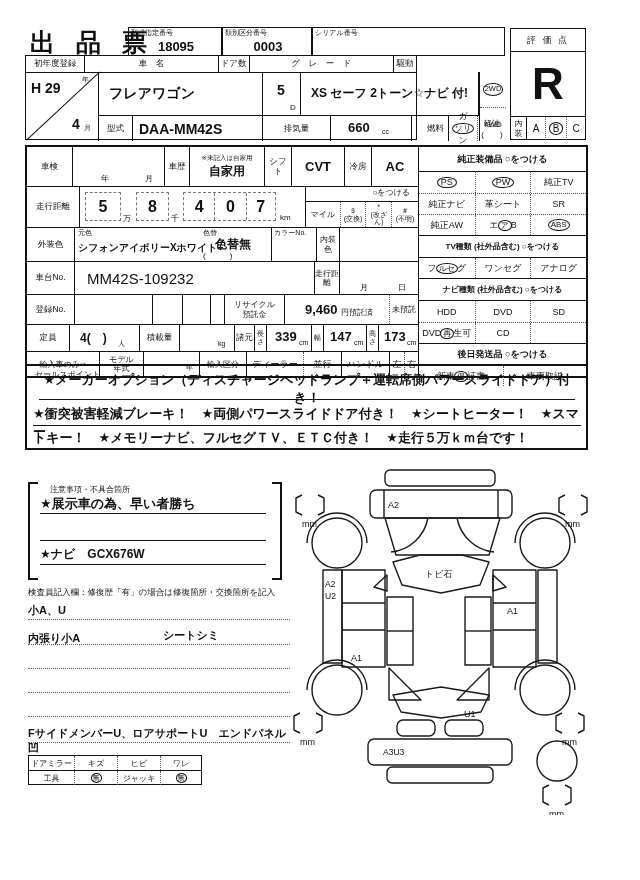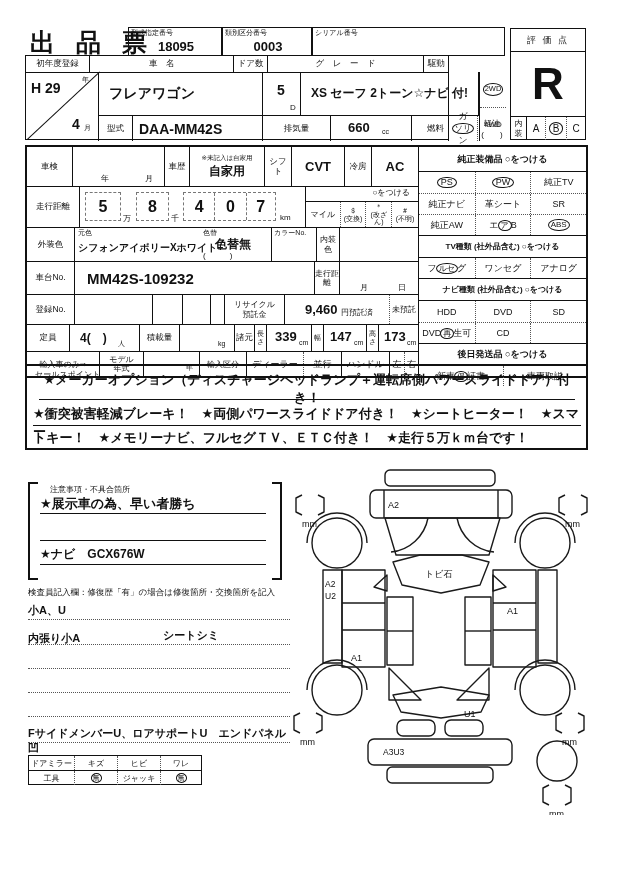--- a/index.html
+++ b/index.html
@@ -57,21 +57,21 @@
     <div class="row bt" style="height:23px">
       <div class="c br stack f8" style="width:16px">内装</div>
       <div class="c dbr f10" style="width:19px">A</div>
       <div class="c dbr" style="width:21px">
           <span class="circw" style="padding:0 3px;font-size:10px">B</span>
         </div>
       <div class="c f10" style="width:18px">C</div>
     </div>
   </div>
 
-  <div class="a bd" style="left:25px;top:55px;width:424px;height:85px">
+  <div class="a bd" style="left:25px;top:55px;width:392px;height:85px">
 
     <div class="row bb" style="height:16px">
       <div class="c br lbl" style="width:73px">初年度登録</div>
       <div class="c br lbl" style="width:164px">車　名</div>
       <div class="c br lbl" style="width:38px">ドア数</div>
       <div class="c br lbl" style="width:178px">グ　レ　ー　ド</div>
       <div class="c lbl" style="width:27px">駆動</div>
     </div>
 
     <div class="a br" style="left:0;top:16px;width:73px;height:69px">
@@ -180,21 +180,21 @@
     </div>
     <div class="br" style="width:45px;position:relative">
       <span class="a lbl7" style="left:2px;top:1px">カラーNo.</span>
     </div>
     <div class="c br stack f8" style="width:23px">内装色</div>
     <div style="width:78px"></div>
   </div>
 
   <div class="a row bb" style="left:27px;top:262px;width:391px;height:33px">
     <div class="c br lbl" style="width:48px">車台No.</div>
-    <div class="br" style="width:240px;display:flex;align-items:center;padding-left:12px;font-weight:bold;font-size:15px">MM42S-109232</div>
+    <div class="br" style="width:240px;display:flex;align-items:center;padding-left:12px;font-weight:normal;font-size:15px">MM42S-109232</div>
     <div class="c br stack f8" style="width:25px">走行距離</div>
     <div style="width:78px;position:relative">
       <span class="a f8" style="left:20px;top:20px">月</span>
       <span class="a f8" style="left:58px;top:20px">日</span>
     </div>
   </div>
 
   <div class="a row bb" style="left:27px;top:295px;width:391px;height:30px">
     <div class="c br lbl" style="width:48px">登録No.</div>
     <div class="br" style="width:78px"></div>

